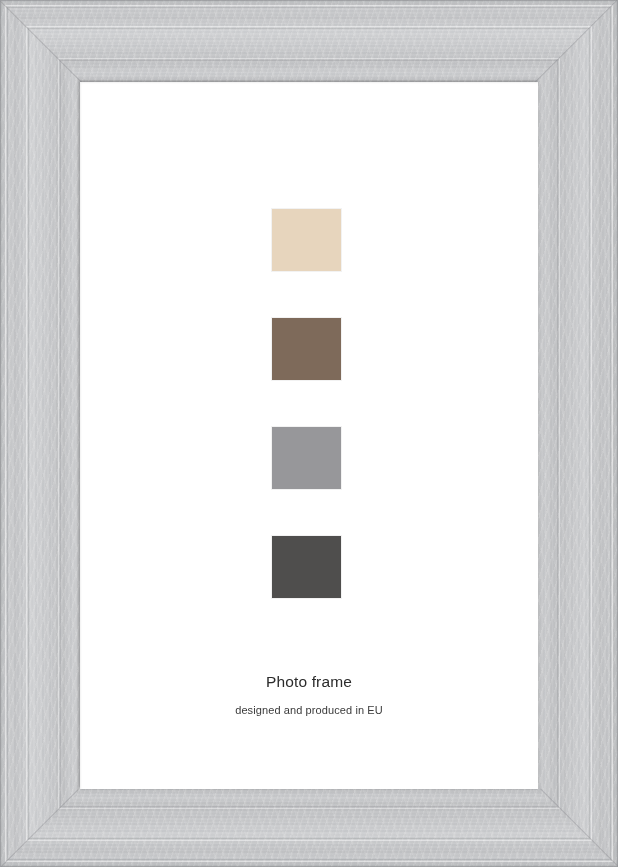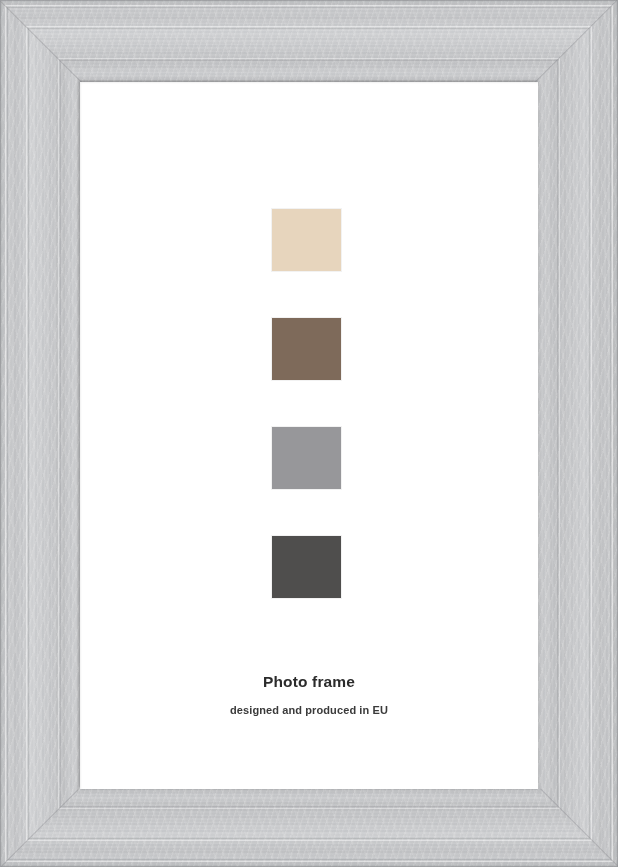--- a/index.html
+++ b/index.html
@@ -207,29 +207,29 @@
     left: 0;
     top: 590px;
     width: 458px;
     text-align: center;
     color: #2e2e2e;
   }
   .caption-title {
     font-size: 15.5px;
     line-height: 19px;
     letter-spacing: .15px;
-    font-weight: 700;
+    font-weight: 400;
     color: #2b2b2b;
   }
   .caption-sub {
     margin-top: 12px;
     font-size: 11px;
     line-height: 14px;
     letter-spacing: .1px;
-    font-weight: 700;
+    font-weight: 400;
     color: #3a3a3a;
   }
 </style>
 </head>
 <body>
 
 <div class="product-photo">
 
   <div class="frame">
 

